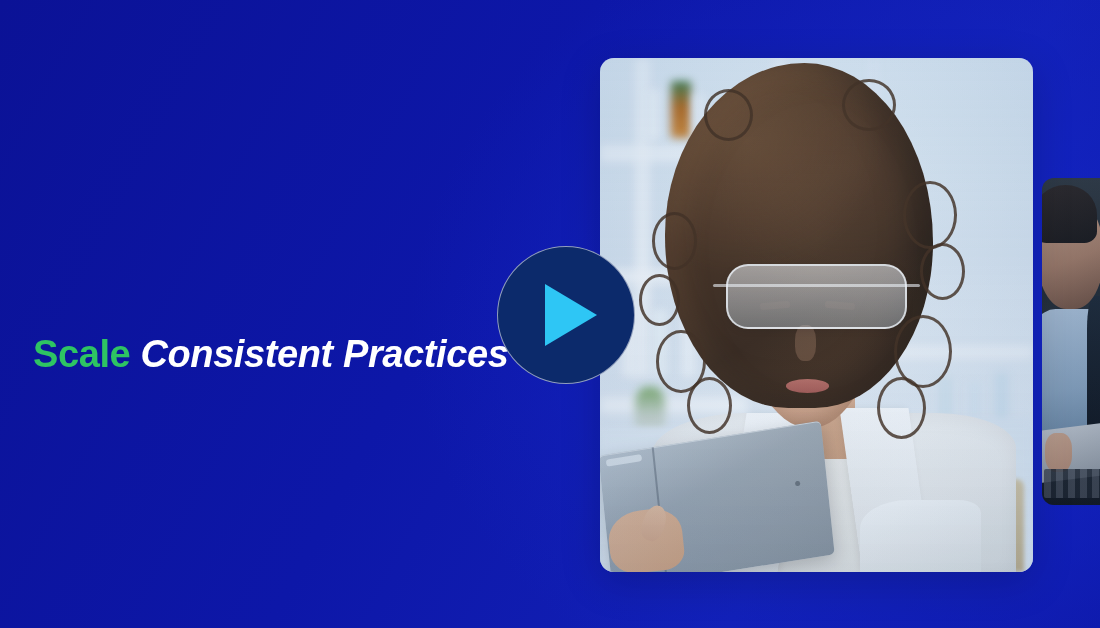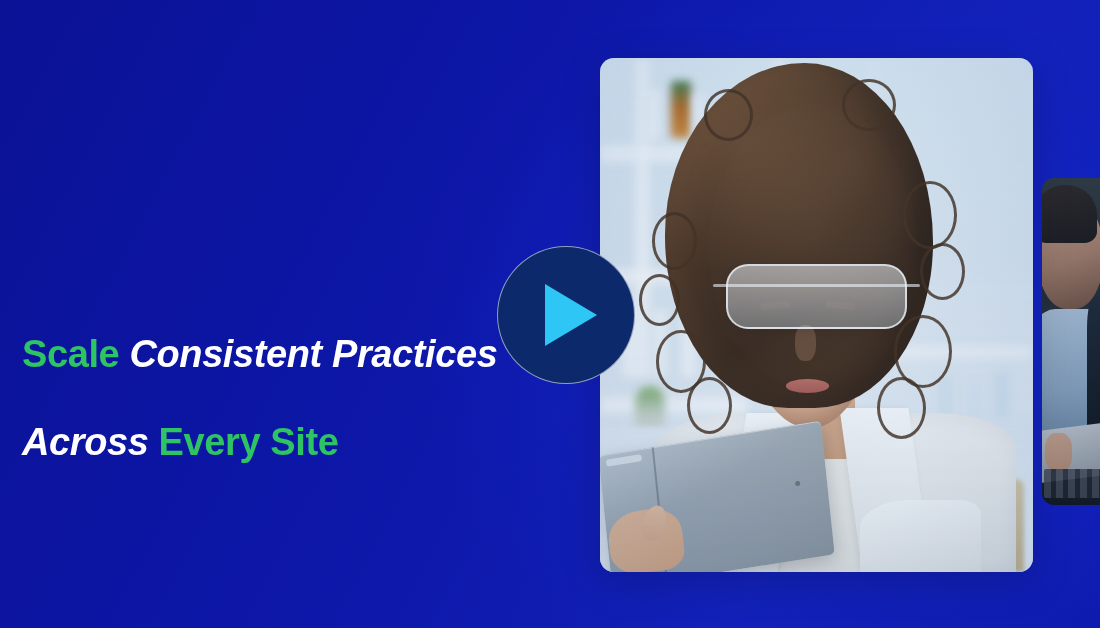--- a/index.html
+++ b/index.html
@@ -31,21 +31,21 @@
     z-index: 6;
     font-size: 38px;
     line-height: 1.16;
     font-weight: 700;
     letter-spacing: -0.4px;
     color: #ffffff;
     white-space: pre-line;
     pointer-events: none;
   }
   .headline .ln { display: block; }
-  .hl-accent { color: #2ec463; }
+  .hl-accent { color: #2ec463; margin-left: 11px; }
   .hl-plain  { color: #ffffff; font-style: italic; }
 
   
   .media-card {
     position: absolute;
     left: 600px;
     top: 58px;
     width: 433px;
     height: 514px;
     border-radius: 14px;
@@ -462,20 +462,19 @@
         <div class="hand-thumb"></div>
       </div>
 
       <div class="grade"></div>
       <div class="grade2"></div>
     </div>
   </div>
 
   <h1 class="headline">
     <span class="ln"><span class="hl-accent">Scale</span><span class="hl-plain"> Consistent Practices</span></span>
-    <span class="ln"><span class="hl-plain">Across </span><span class="hl-accent">Every Site</span></span>
   </h1>
 
   <div class="play-button">
     <div class="play-triangle"></div>
   </div>
 
 </div>
 
 </body></html>

